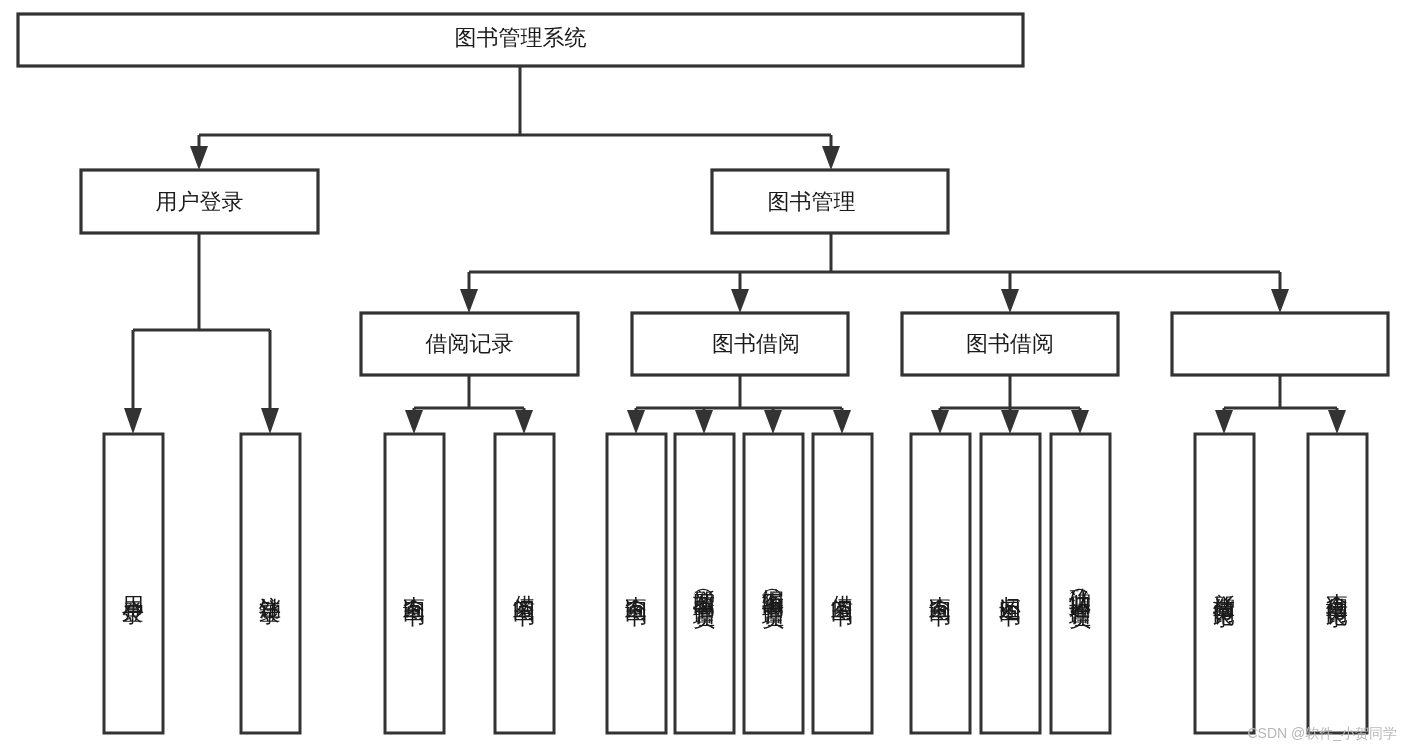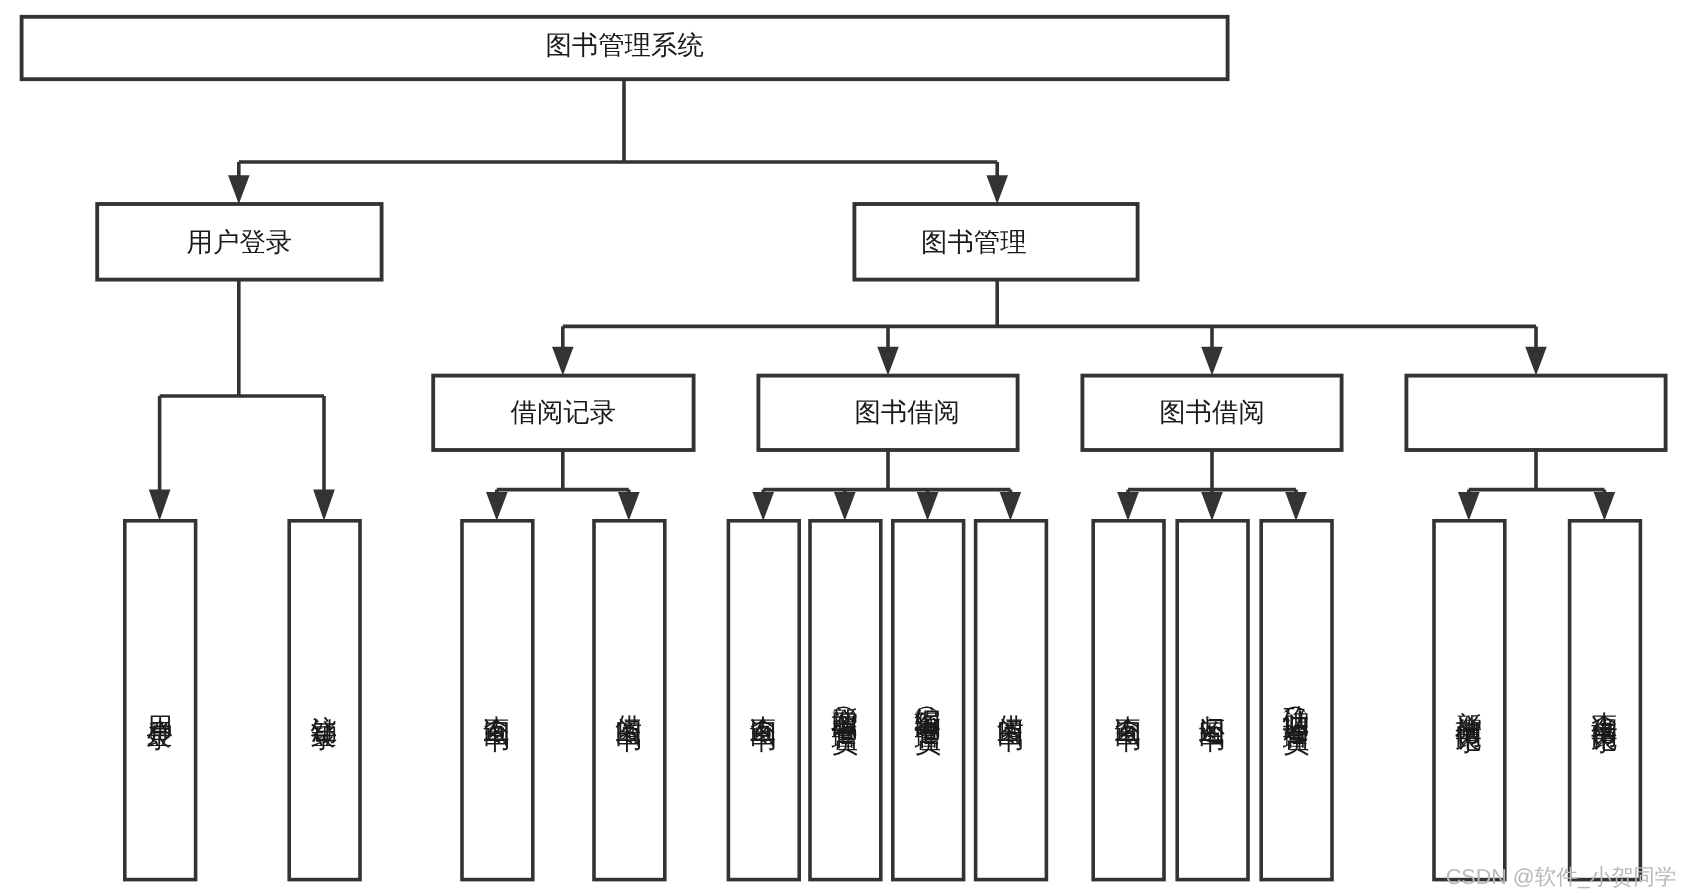--- a/index.html
+++ b/index.html
@@ -73,21 +73,21 @@
     font-family: "Liberation Sans", "DejaVu Sans", sans-serif;
     font-size: 22px;
     color: #1a1a1a;
     white-space: nowrap;
   }
   .watermark {
     position: absolute;
     right: 8px;
     bottom: 4px;
     font-family: "Liberation Sans", "DejaVu Sans", sans-serif;
-    font-size: 18px;
+    font-size: 14px;
     color: #b8b8b8;
     white-space: nowrap;
     pointer-events: none;
   }
 </style>
 </head>
 <body>
 
 <div id="diagram-root">
 

